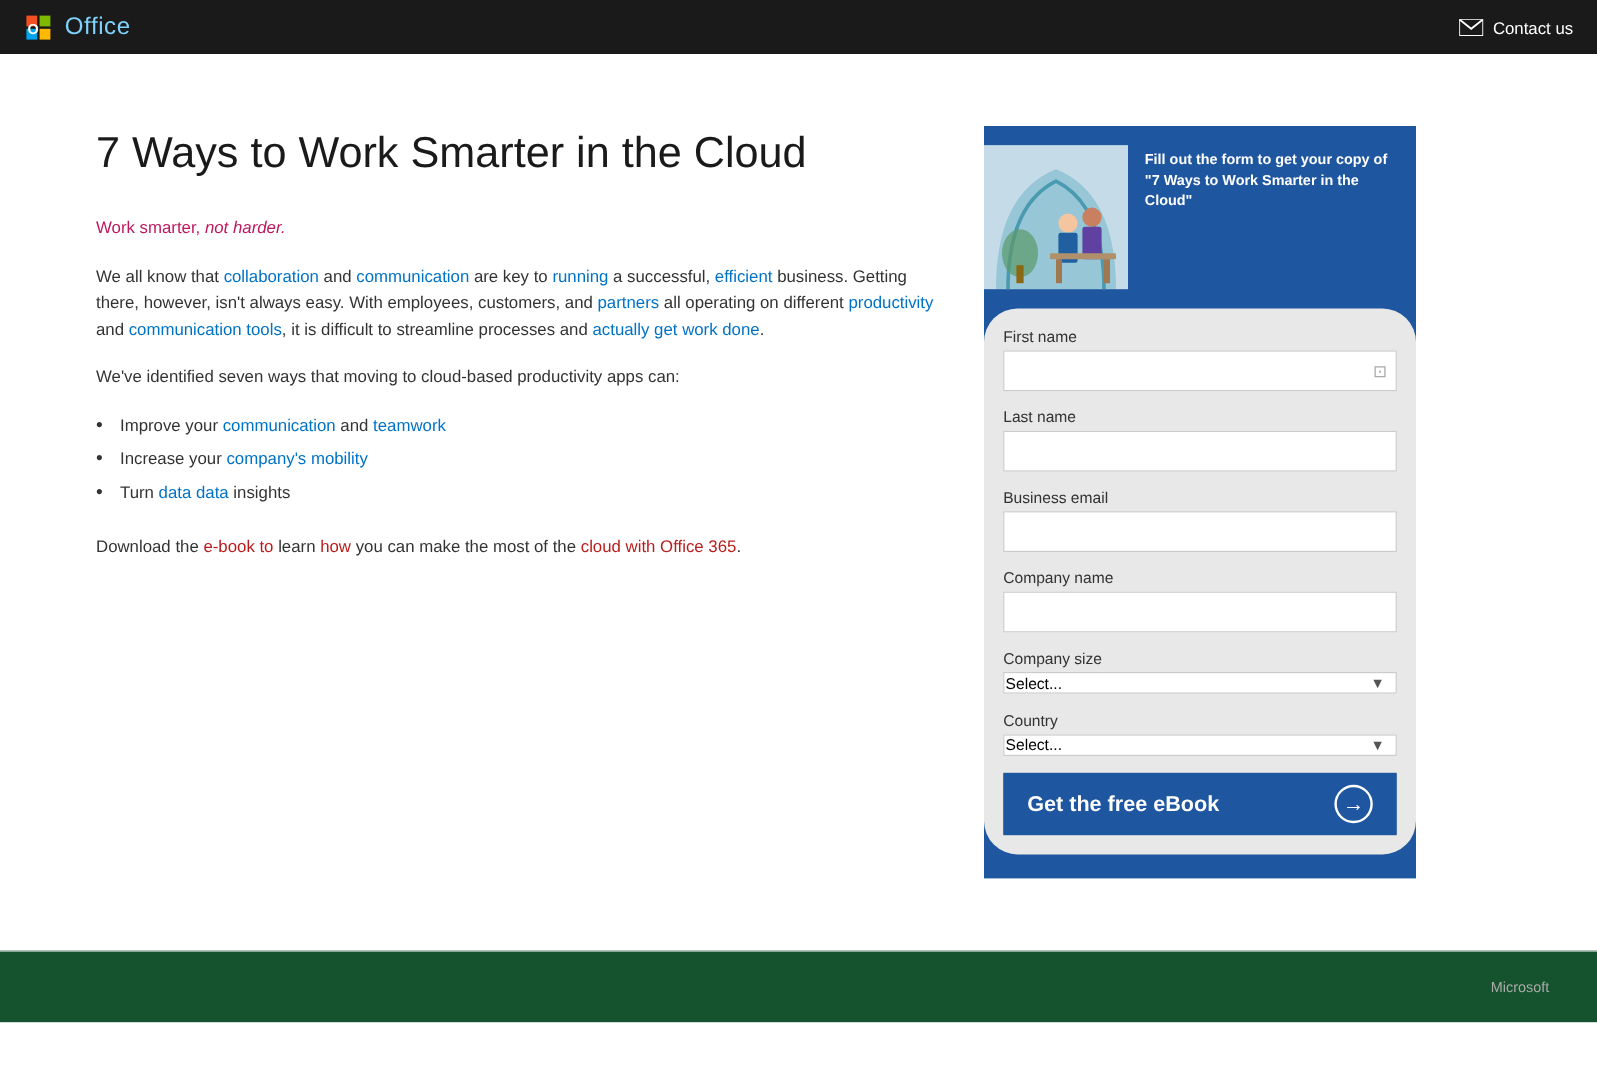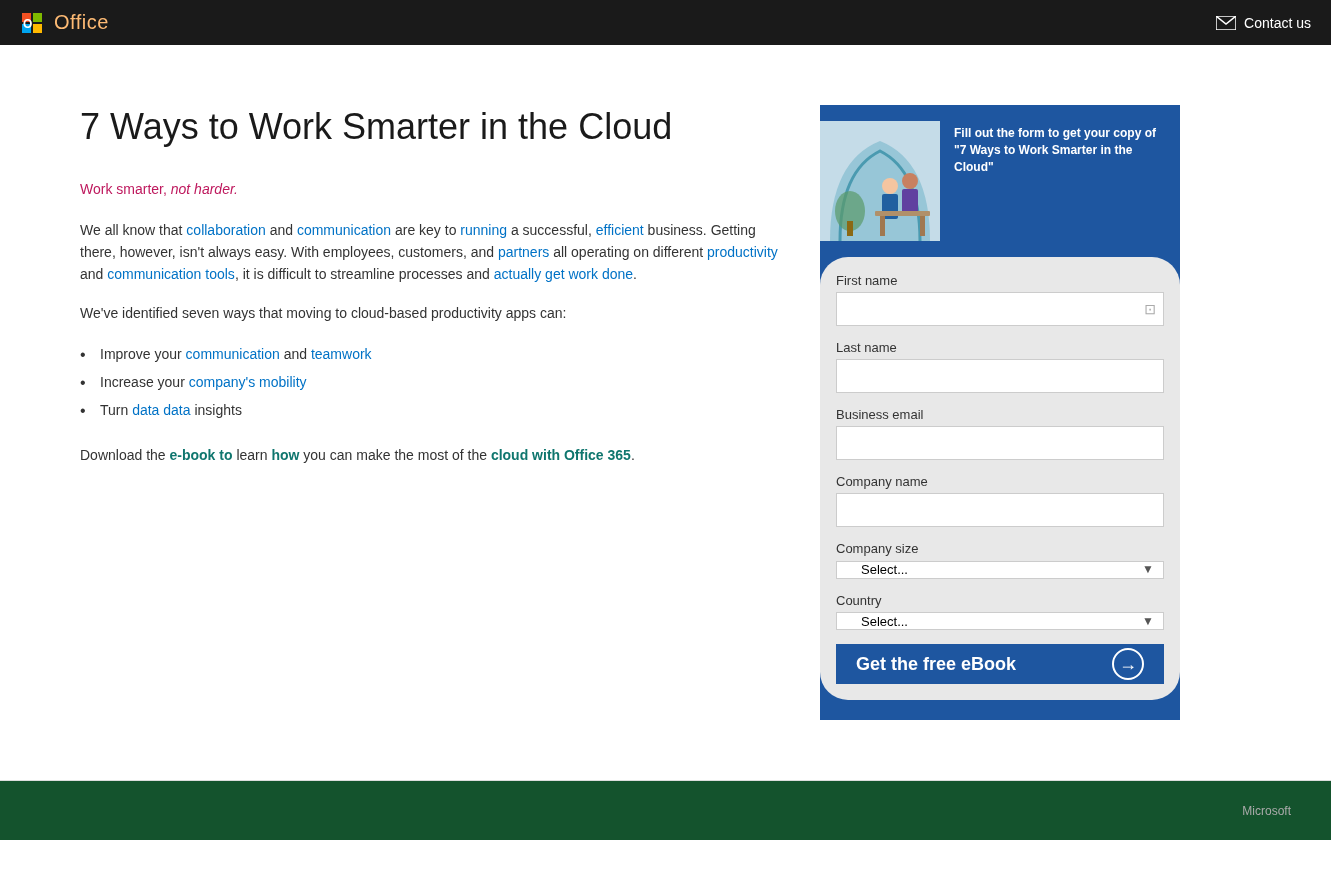--- a/index.html
+++ b/index.html
@@ -17,21 +17,21 @@
     .header-logo {
       display: flex;
       align-items: center;
       gap: 10px;
     }
     .office-icon {
       width: 24px;
       height: 24px;
     }
     .header-title {
-      color: #fdba74;
+      color: #7dd3fc;
       font-size: 20px;
       font-weight: 300;
       letter-spacing: 0.5px;
     }
     .header-contact {
       display: flex;
       align-items: center;
       gap: 8px;
       color: #fff;
       font-size: 14px;
@@ -99,22 +99,21 @@
     }
     .bullet-list li .link-blue {
       color: #0072c6;
     }
     .download-text {
       font-size: 14px;
       color: #333;
       line-height: 1.6;
     }
     .download-text .link-blue {
-      color: #0f766e;
-      font-weight: bold;
+      color: #b91c1c;
     }
 
     
     .right-panel {
       width: 360px;
       flex-shrink: 0;
       background: #1e56a0;
       padding-bottom: 20px;
     }
 
@@ -174,21 +173,21 @@
       outline: none;
     }
     .form-select-wrapper {
       position: relative;
     }
     .form-select {
       width: 100%;
       height: 18px;
       border: 1px solid #ccc;
       background: #fff;
-      padding: 0 24px;
+      padding: 0 1px;
       font-size: 13px;
       appearance: none;
       -webkit-appearance: none;
       outline: none;
       cursor: pointer;
     }
     .select-chevron {
       position: absolute;
       right: 10px;
       top: 50%;
@@ -201,21 +200,21 @@
     
     .submit-btn {
       display: flex;
       align-items: center;
       justify-content: space-between;
       width: 100%;
       background: #1e56a0;
       color: #fff;
       border: none;
       padding: 0 20px;
-      height: 40px;
+      height: 52px;
       font-size: 18px;
       font-weight: 700;
       cursor: pointer;
       margin-top: 6px;
     }
     .submit-arrow {
       width: 32px;
       height: 32px;
       border: 2px solid #fff;
       border-radius: 50%;

